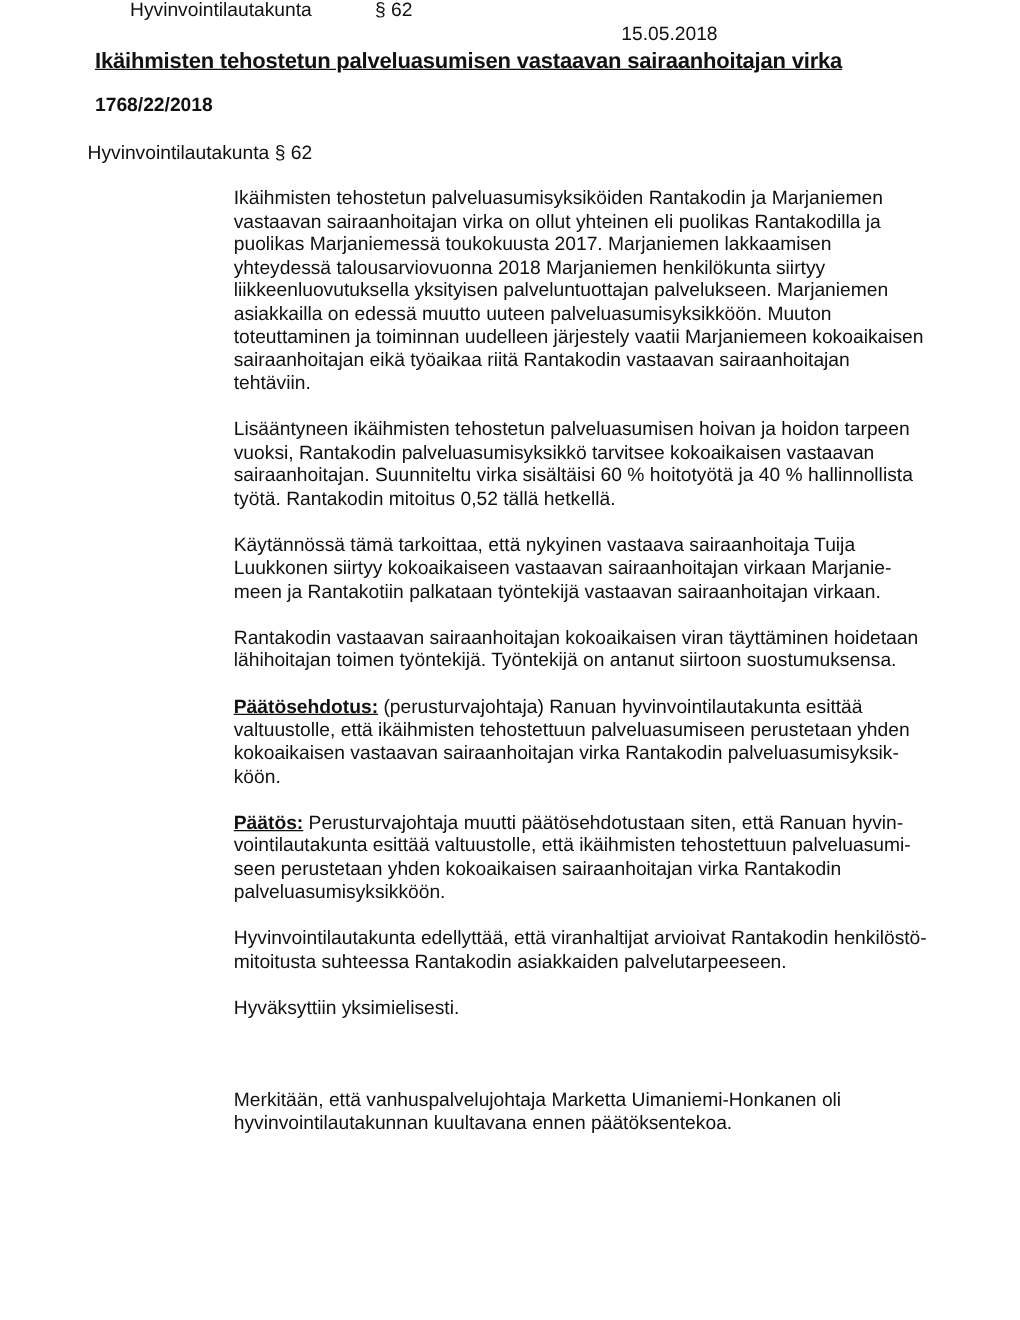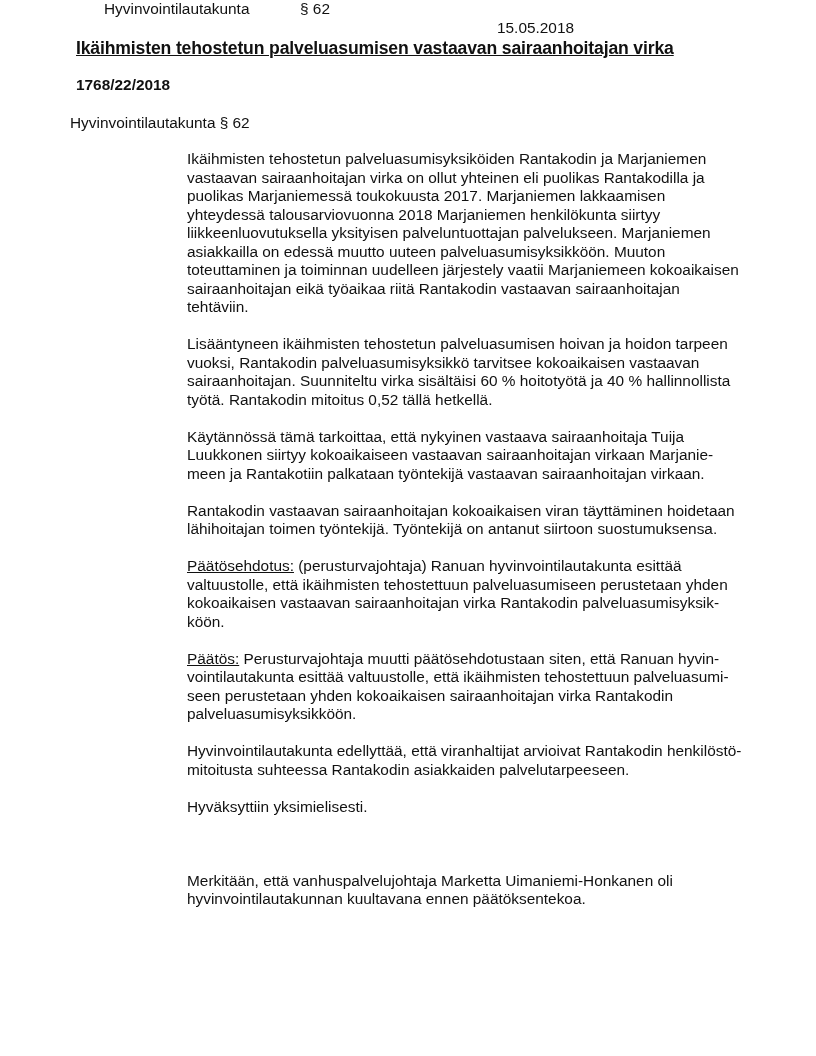--- a/index.html
+++ b/index.html
@@ -43,21 +43,21 @@
     .line {
       display: block;
       white-space: nowrap;
       line-height: 18.5px;
       height: 18.5px;
     }
     .gap1 { height: 18.5px; }
     .gap3 { height: 55.5px; }
     .gap4 { height: 74px; }
     .lead {
-      font-weight: normal;
+      font-weight: bold;
       text-decoration: underline;
     }
   </style>
 </head>
 <body>
 
 <div class="abs hdr" id="hdr-body">Hyvinvointilautakunta</div>
 <div class="abs hdr" id="hdr-sec">§ 62</div>
 <div class="abs hdr" id="hdr-date">15.05.2018</div>
 

